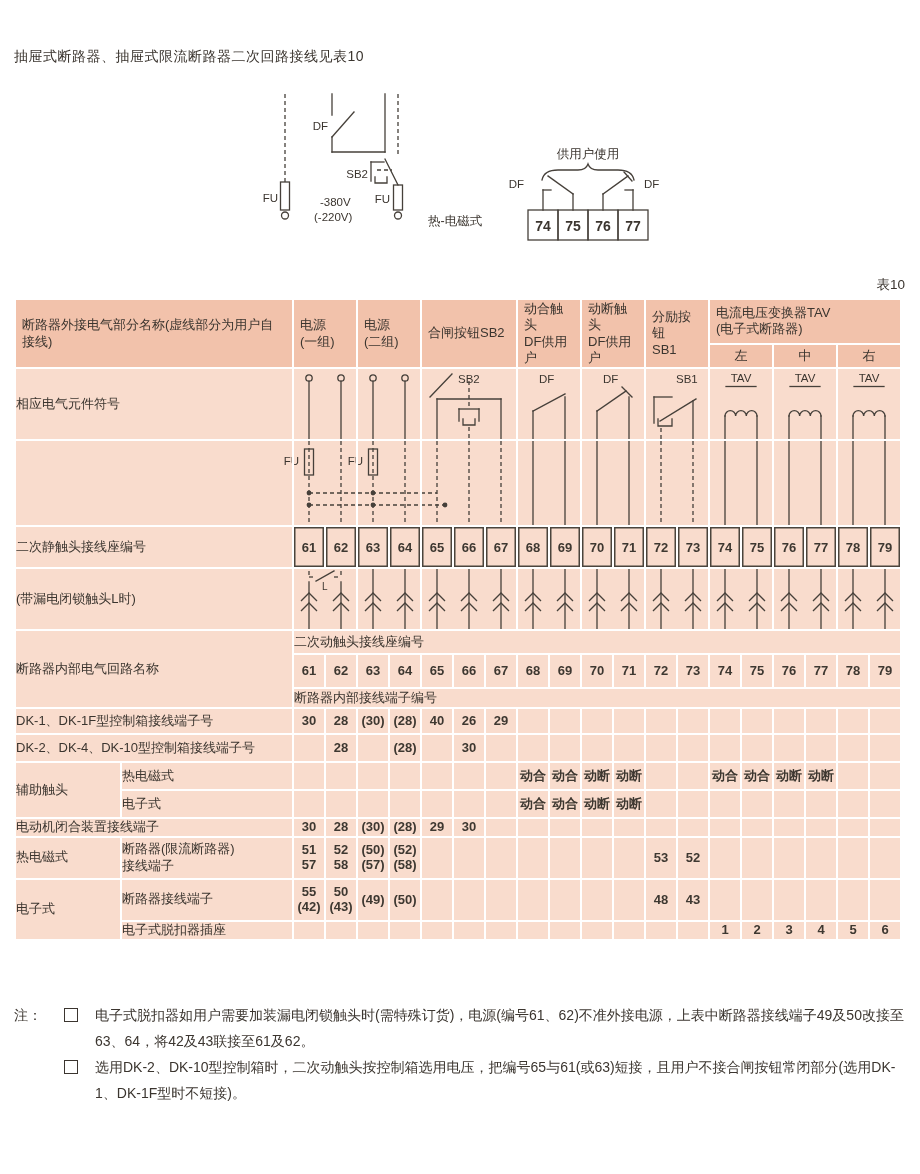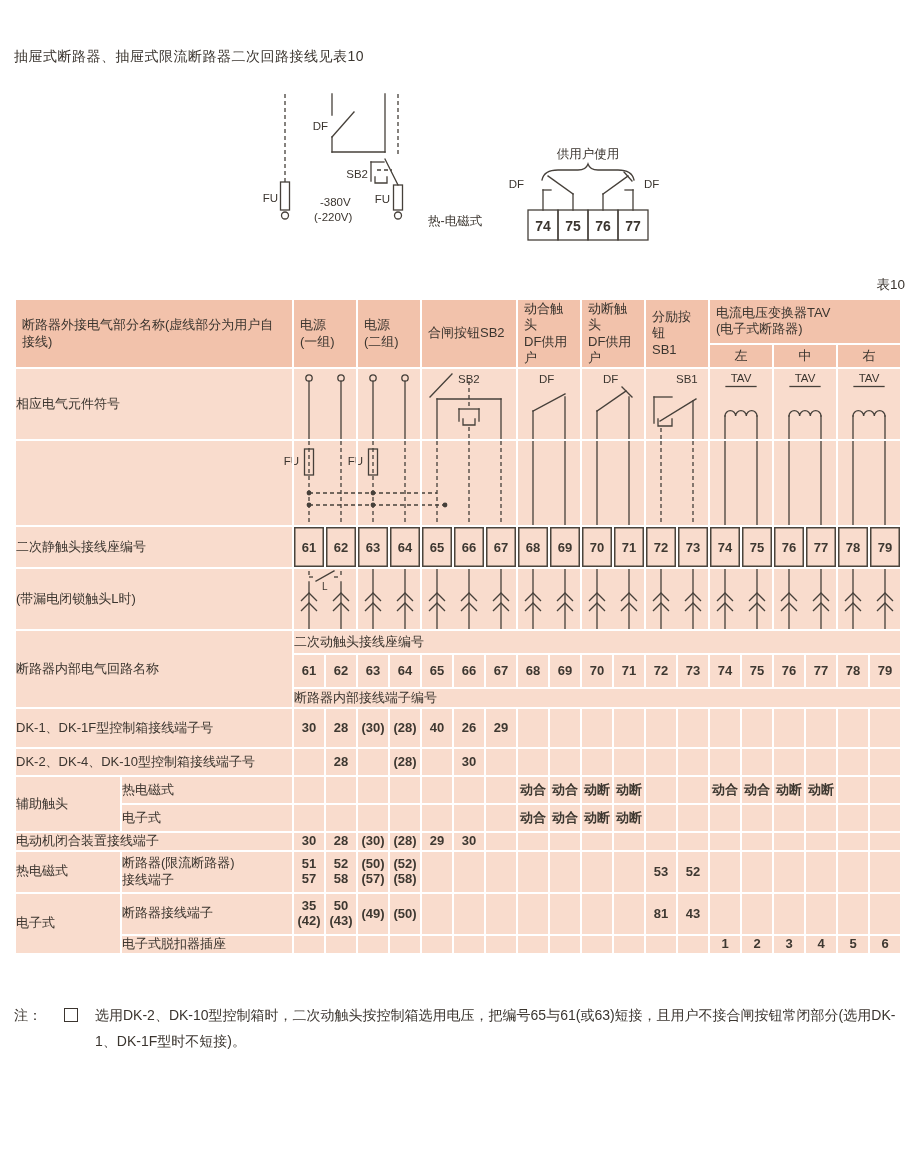--- a/index.html
+++ b/index.html
@@ -390,21 +390,21 @@
         <td class="val">75</td>
         <td class="val">76</td>
         <td class="val">77</td>
         <td class="val">78</td>
         <td class="val">79</td>
 </tr>
 <tr style="height:16px">
   <td colspan="19" class="span-label">断路器内部接线端子编号</td>
 </tr>
 
-<tr style="height:38px">
+<tr style="height:24px">
   <td colspan="2" class="lbl">DK-1、DK-1F型控制箱接线端子号</td>
   <td class="val">30</td>
         <td class="val">28</td>
         <td class="val">(30)</td>
         <td class="val">(28)</td>
         <td class="val">40</td>
         <td class="val">26</td>
         <td class="val">29</td>
         <td class="val"></td>
         <td class="val"></td>
@@ -536,34 +536,34 @@
         <td class="val"></td>
         <td class="val"></td>
         <td class="val"></td>
         <td class="val"></td>
         <td class="val"></td>
 </tr>
 
 <tr style="height:40px">
   <td rowspan="2" class="lbl">电子式</td>
   <td class="lbl">断路器接线端子</td>
-  <td class="val">35
+  <td class="val">55
 (42)</td>
         <td class="val">50
 (43)</td>
         <td class="val">(49)</td>
         <td class="val">(50)</td>
         <td class="val"></td>
         <td class="val"></td>
         <td class="val"></td>
         <td class="val"></td>
         <td class="val"></td>
         <td class="val"></td>
         <td class="val"></td>
-        <td class="val">81</td>
+        <td class="val">48</td>
         <td class="val">43</td>
         <td class="val"></td>
         <td class="val"></td>
         <td class="val"></td>
         <td class="val"></td>
         <td class="val"></td>
         <td class="val"></td>
 </tr>
 <tr style="height:14px">
   <td class="lbl">电子式脱扣器插座</td>
@@ -588,19 +588,20 @@
         <td class="val">6</td>
 </tr>
 </tbody>
   </table>
 
 <div class="notes">
   <span class="notes-prefix">注：</span>
   <div>
       <div class="note-item">
       <span class="cb"></span>
+      <span class="note-text">电子式脱扣器如用户需要加装漏电闭锁触头时(需特殊订货)，电源(编号61、62)不准外接电源，上表中断路器接线端子49及50改接至63、64，将42及43联接至61及62。</span>
     </div>
       <div class="note-item">
       <span class="cb"></span>
       <span class="note-text">选用DK-2、DK-10型控制箱时，二次动触头按控制箱选用电压，把编号65与61(或63)短接，且用户不接合闸按钮常闭部分(选用DK-1、DK-1F型时不短接)。</span>
     </div>
   </div>
 </div>
 
 </body></html>

